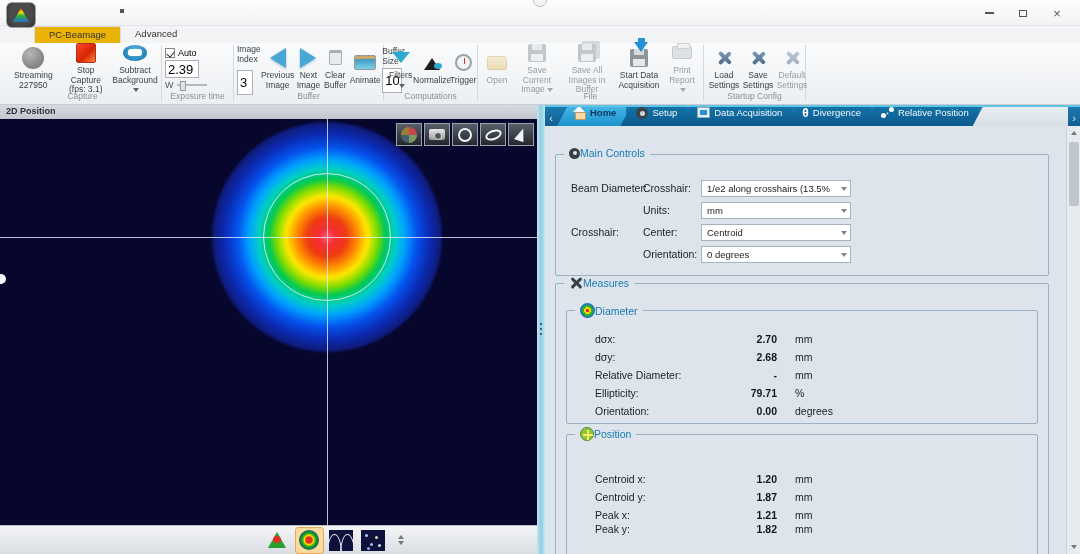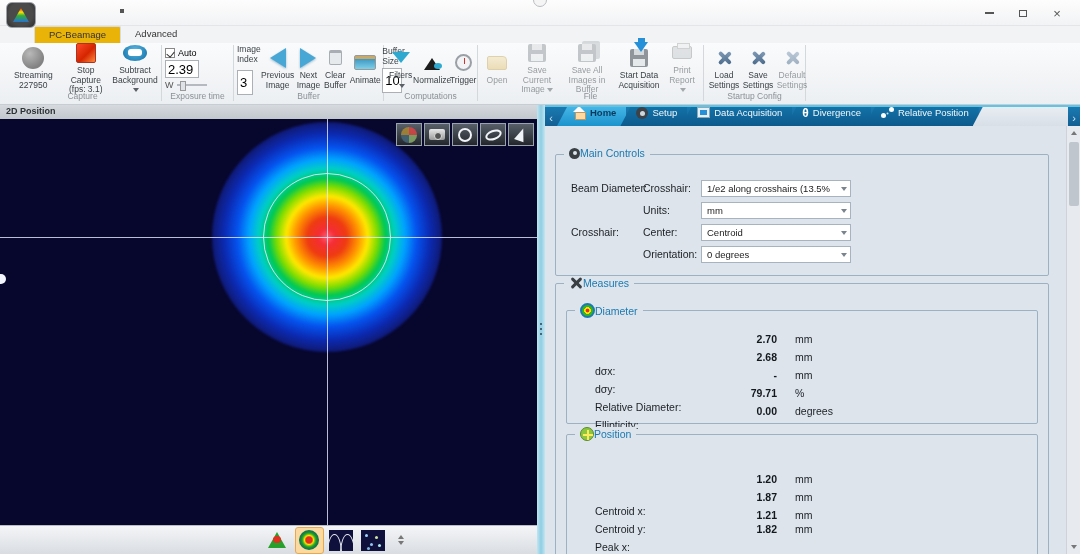--- a/index.html
+++ b/index.html
@@ -190,21 +190,21 @@
 
   .mcrow { position:absolute; height:18px; font-size:10.5px; color:#1b1f24; display:flex; align-items:center; }
   .mclab1 { position:absolute; left:15px; width:105px; }
   .mclab2 { position:absolute; left:87px; width:75px; }
   .mcsel { position:absolute; left:145px; width:150px; height:17px; background:#fff; border:1px solid #a7b4c0;
     font-size:9.5px; color:#222; display:flex; align-items:center; padding:0 14px 0 5px; white-space:nowrap; overflow:hidden; }
   .mcsel .sc { position:absolute; right:3px; top:6px; width:0; height:0;
     border-left:3.5px solid transparent; border-right:3.5px solid transparent; border-top:4.5px solid #7a848e; }
 
   .mrow { position:absolute; left:0; width:100%; height:16px; font-size:10.5px; color:#1b1f24; }
-  .mrow .ml { position:absolute; left:28px;margin-top:32px; }
+  .mrow .ml { position:absolute; left:28px; }
   .mrow .mv { position:absolute; left:150px; width:60px; text-align:right; font-weight:bold; color:#13181d; }
   .mrow .mu { position:absolute; left:228px; }
 
   
   .vscroll { position:absolute; right:0; top:21px; width:14px; height:428px; background:#e7eaee; border-left:1px solid #cdd3d9; }
   .vs-up, .vs-dn { position:absolute; left:0; width:13px; height:14px; display:flex; align-items:center; justify-content:center; }
   .vs-up { top:0; } .vs-dn { bottom:0; }
   .vthumb { position:absolute; left:1.5px; top:16px; width:10px; height:64px; background:#bfc6cd; border-radius:2px; }
 </style>
 </head>

